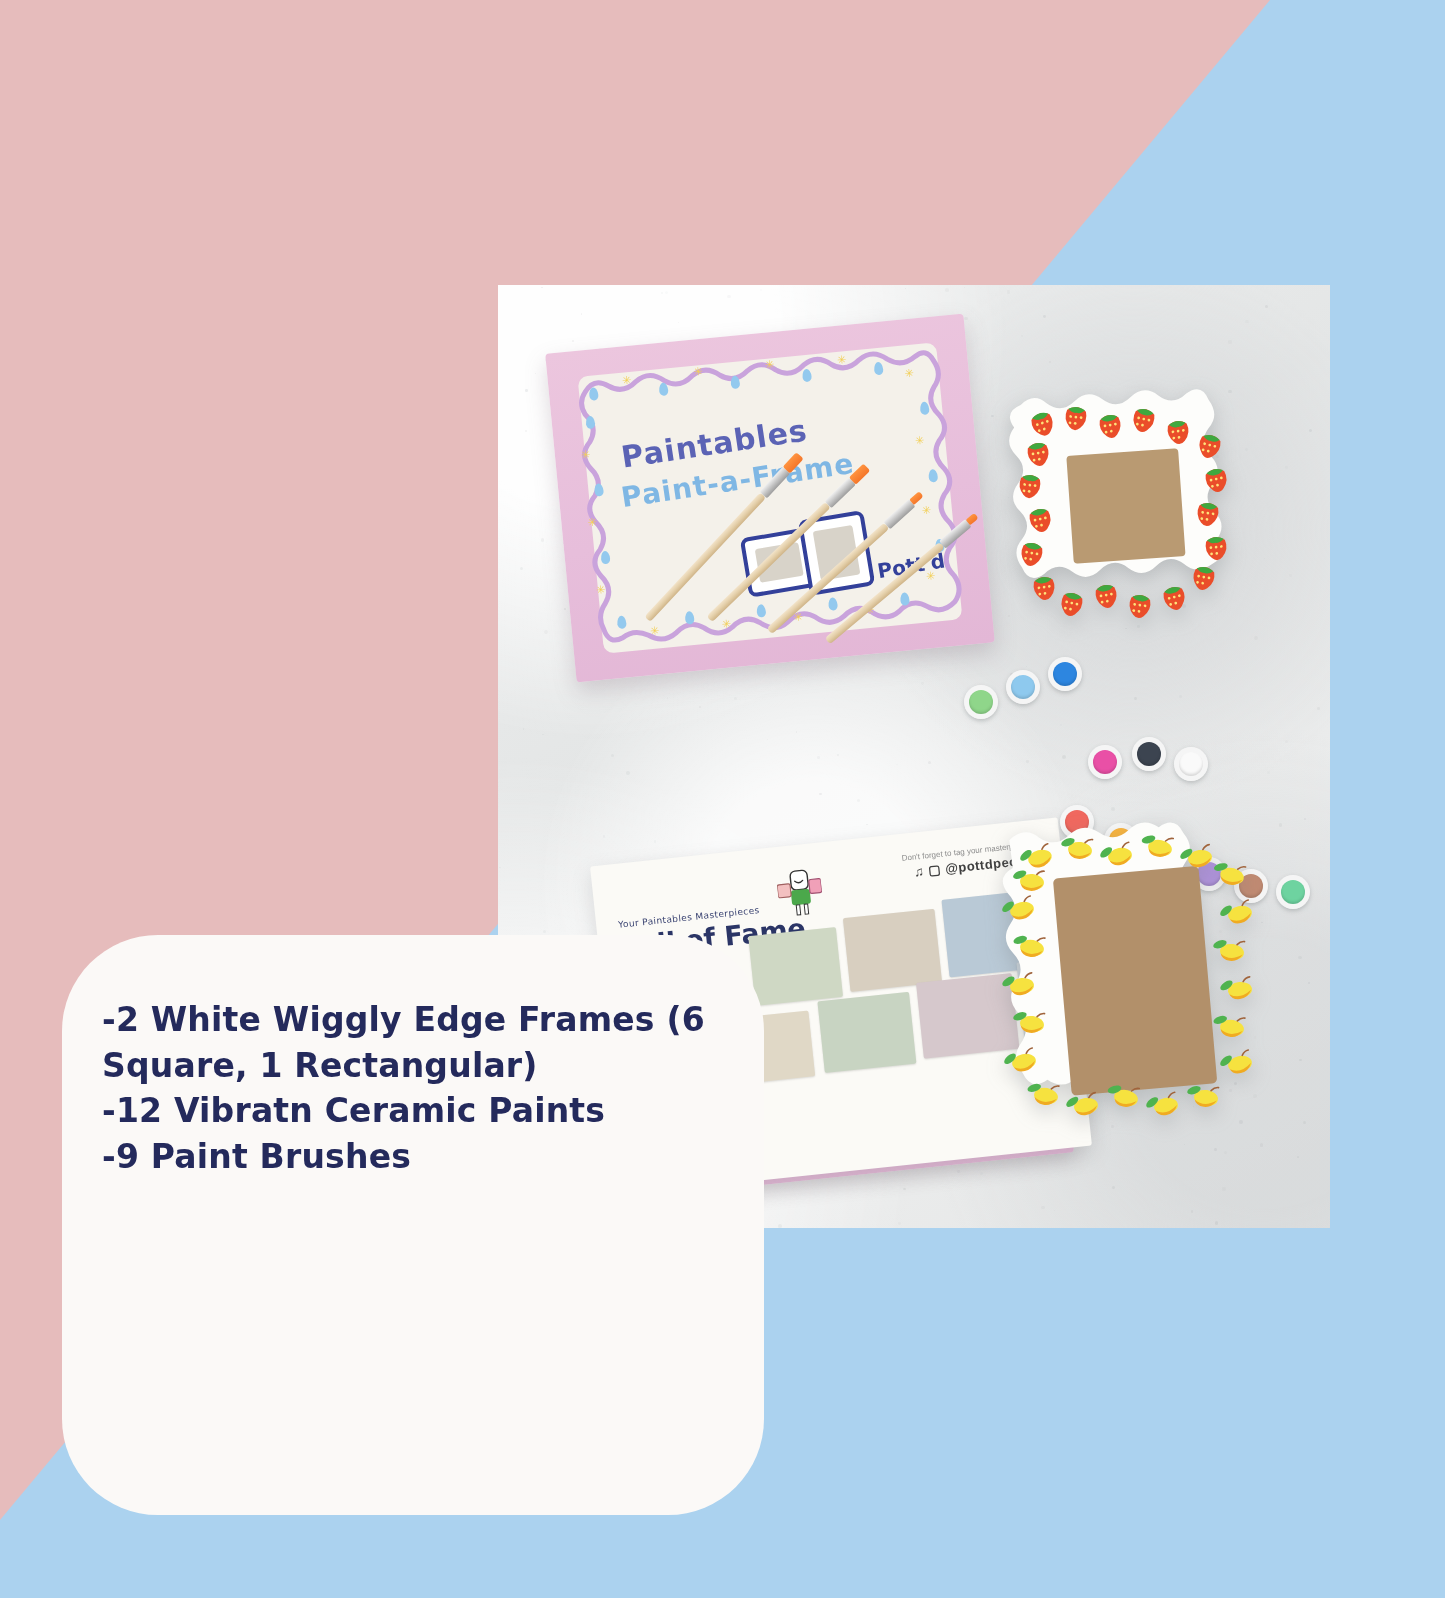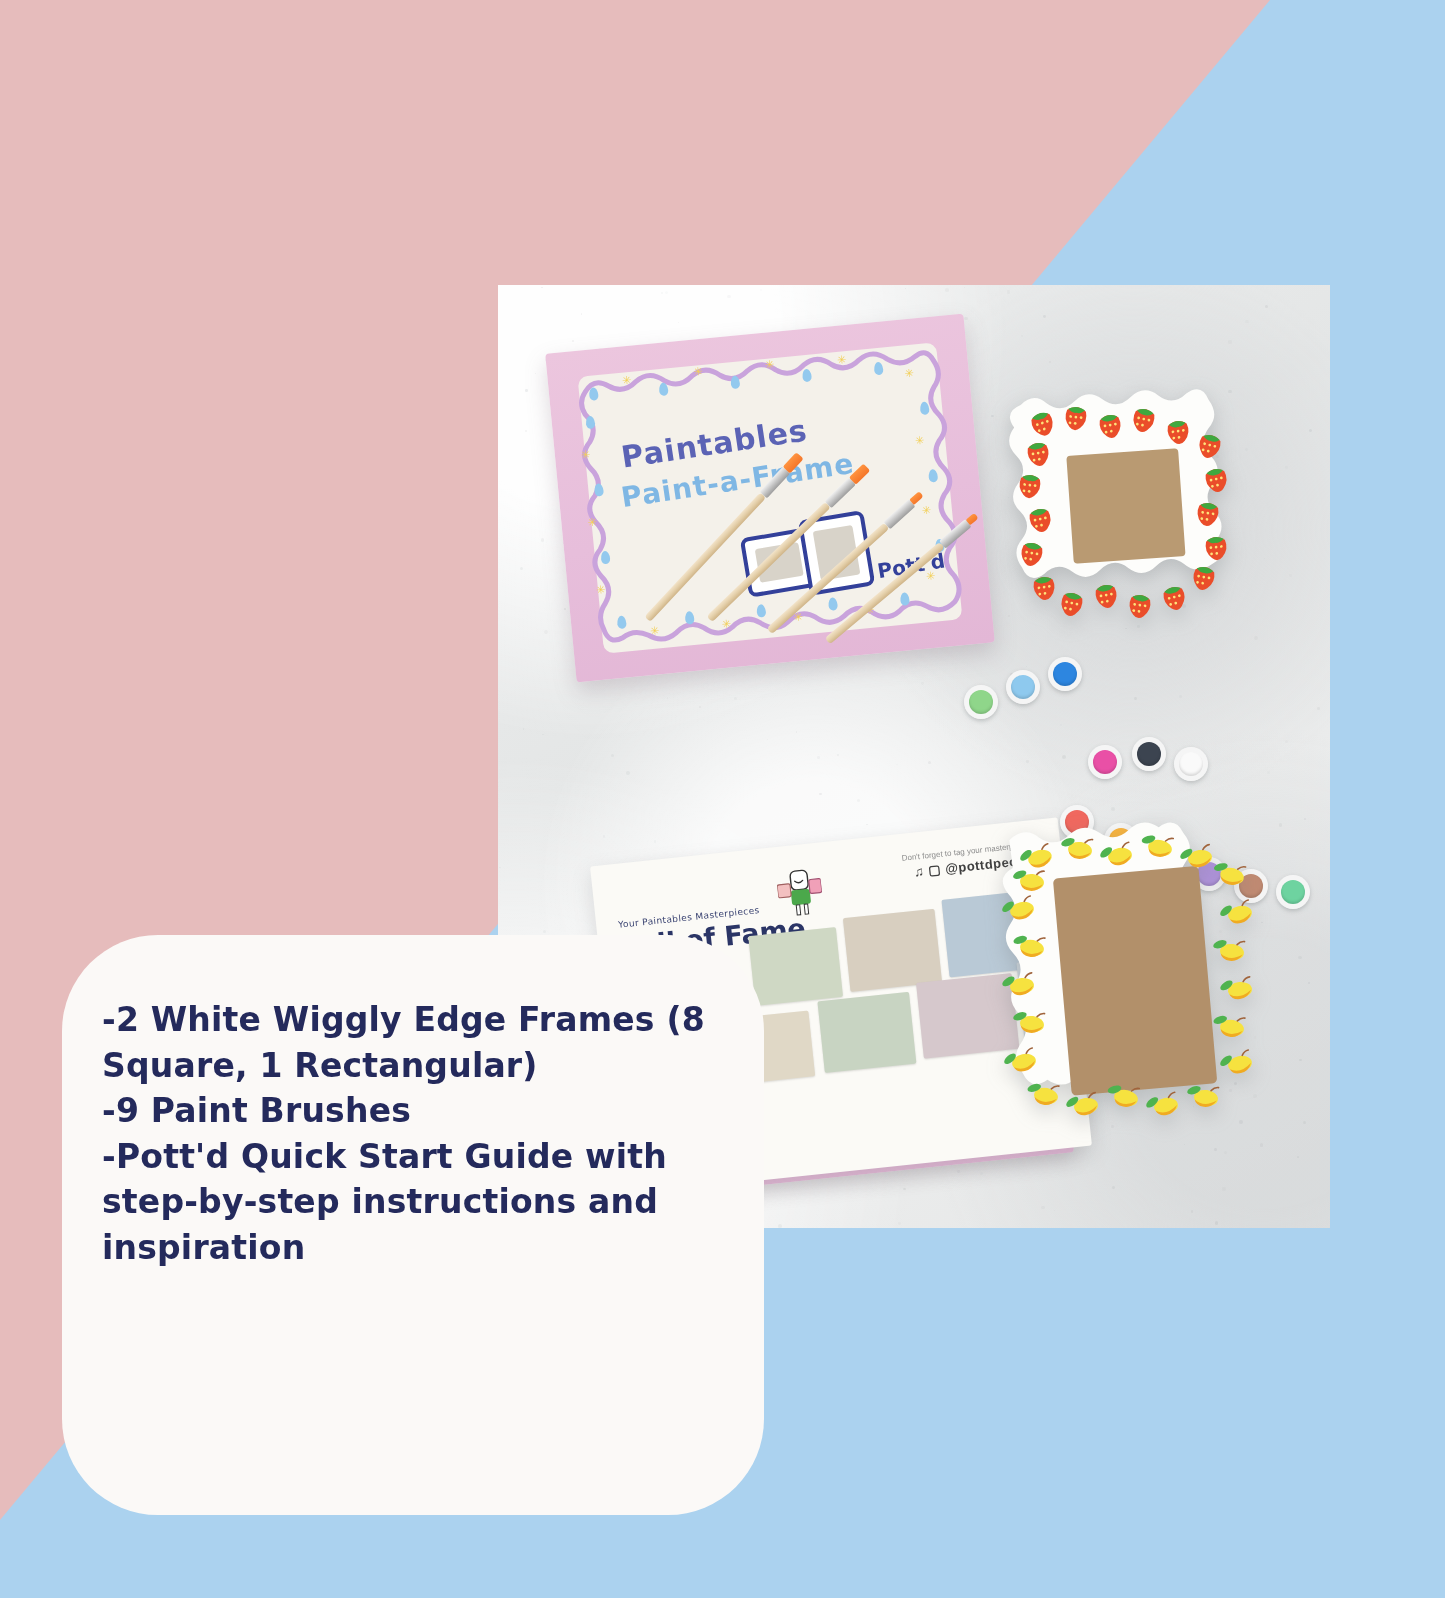--- a/index.html
+++ b/index.html
@@ -1041,19 +1041,19 @@
             <ellipse cx="-13" cy="-6" rx="7" ry="3.6" fill="#4fb34f" transform="rotate(-28 -13 -6)"></ellipse>
             <path d="M4,-8 q3,-4 7,-4" stroke="#a0643c" stroke-width="1.6" fill="none" stroke-linecap="round"></path>
           </g>
         </g>
     </svg>
   </div>
 
 
   <div class="includes-card">
     <ul class="includes-list" id="includes-list">
-        <li>-2 White Wiggly Edge Frames (8 Square, 1 Rectangular)</li>
+        <li>-2 White Wiggly Edge Frames (6 Square, 1 Rectangular)</li>
+        <li>-12 Vibratn Ceramic Paints</li>
         <li>-9 Paint Brushes</li>
-        <li>-Pott'd Quick Start Guide with step-by-step instructions and inspiration</li>
       </ul>
   </div>
 
 </div>
 
 </body></html>

